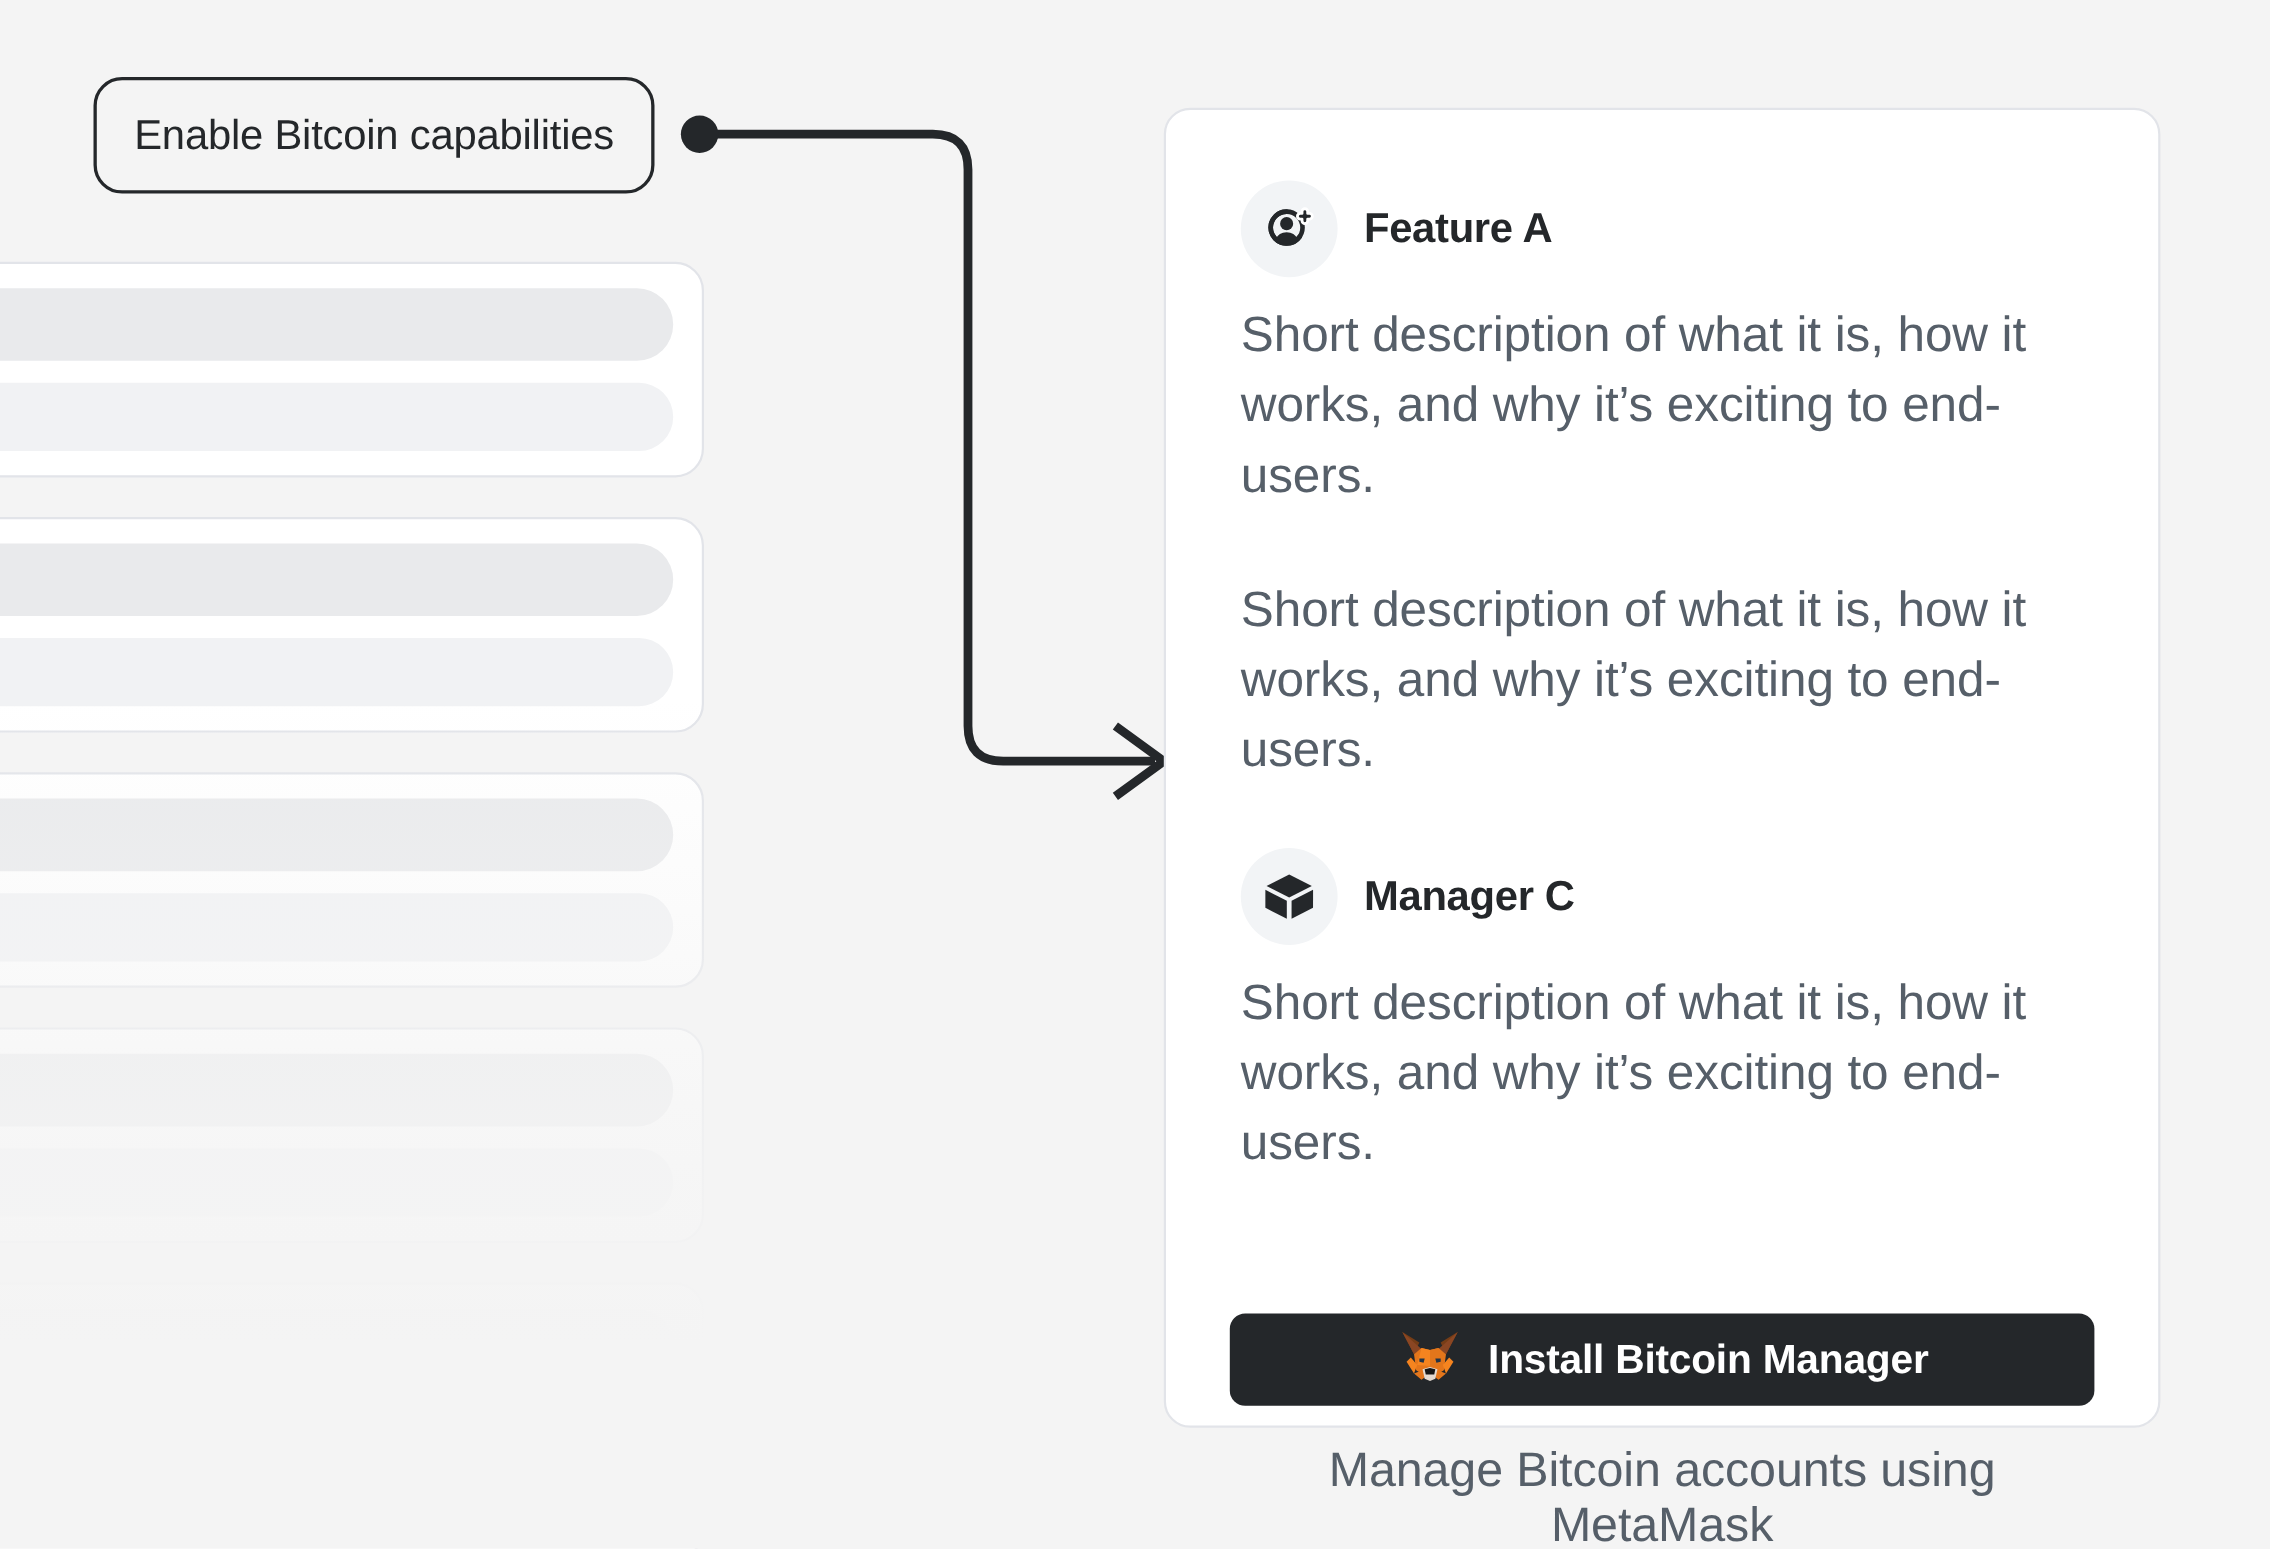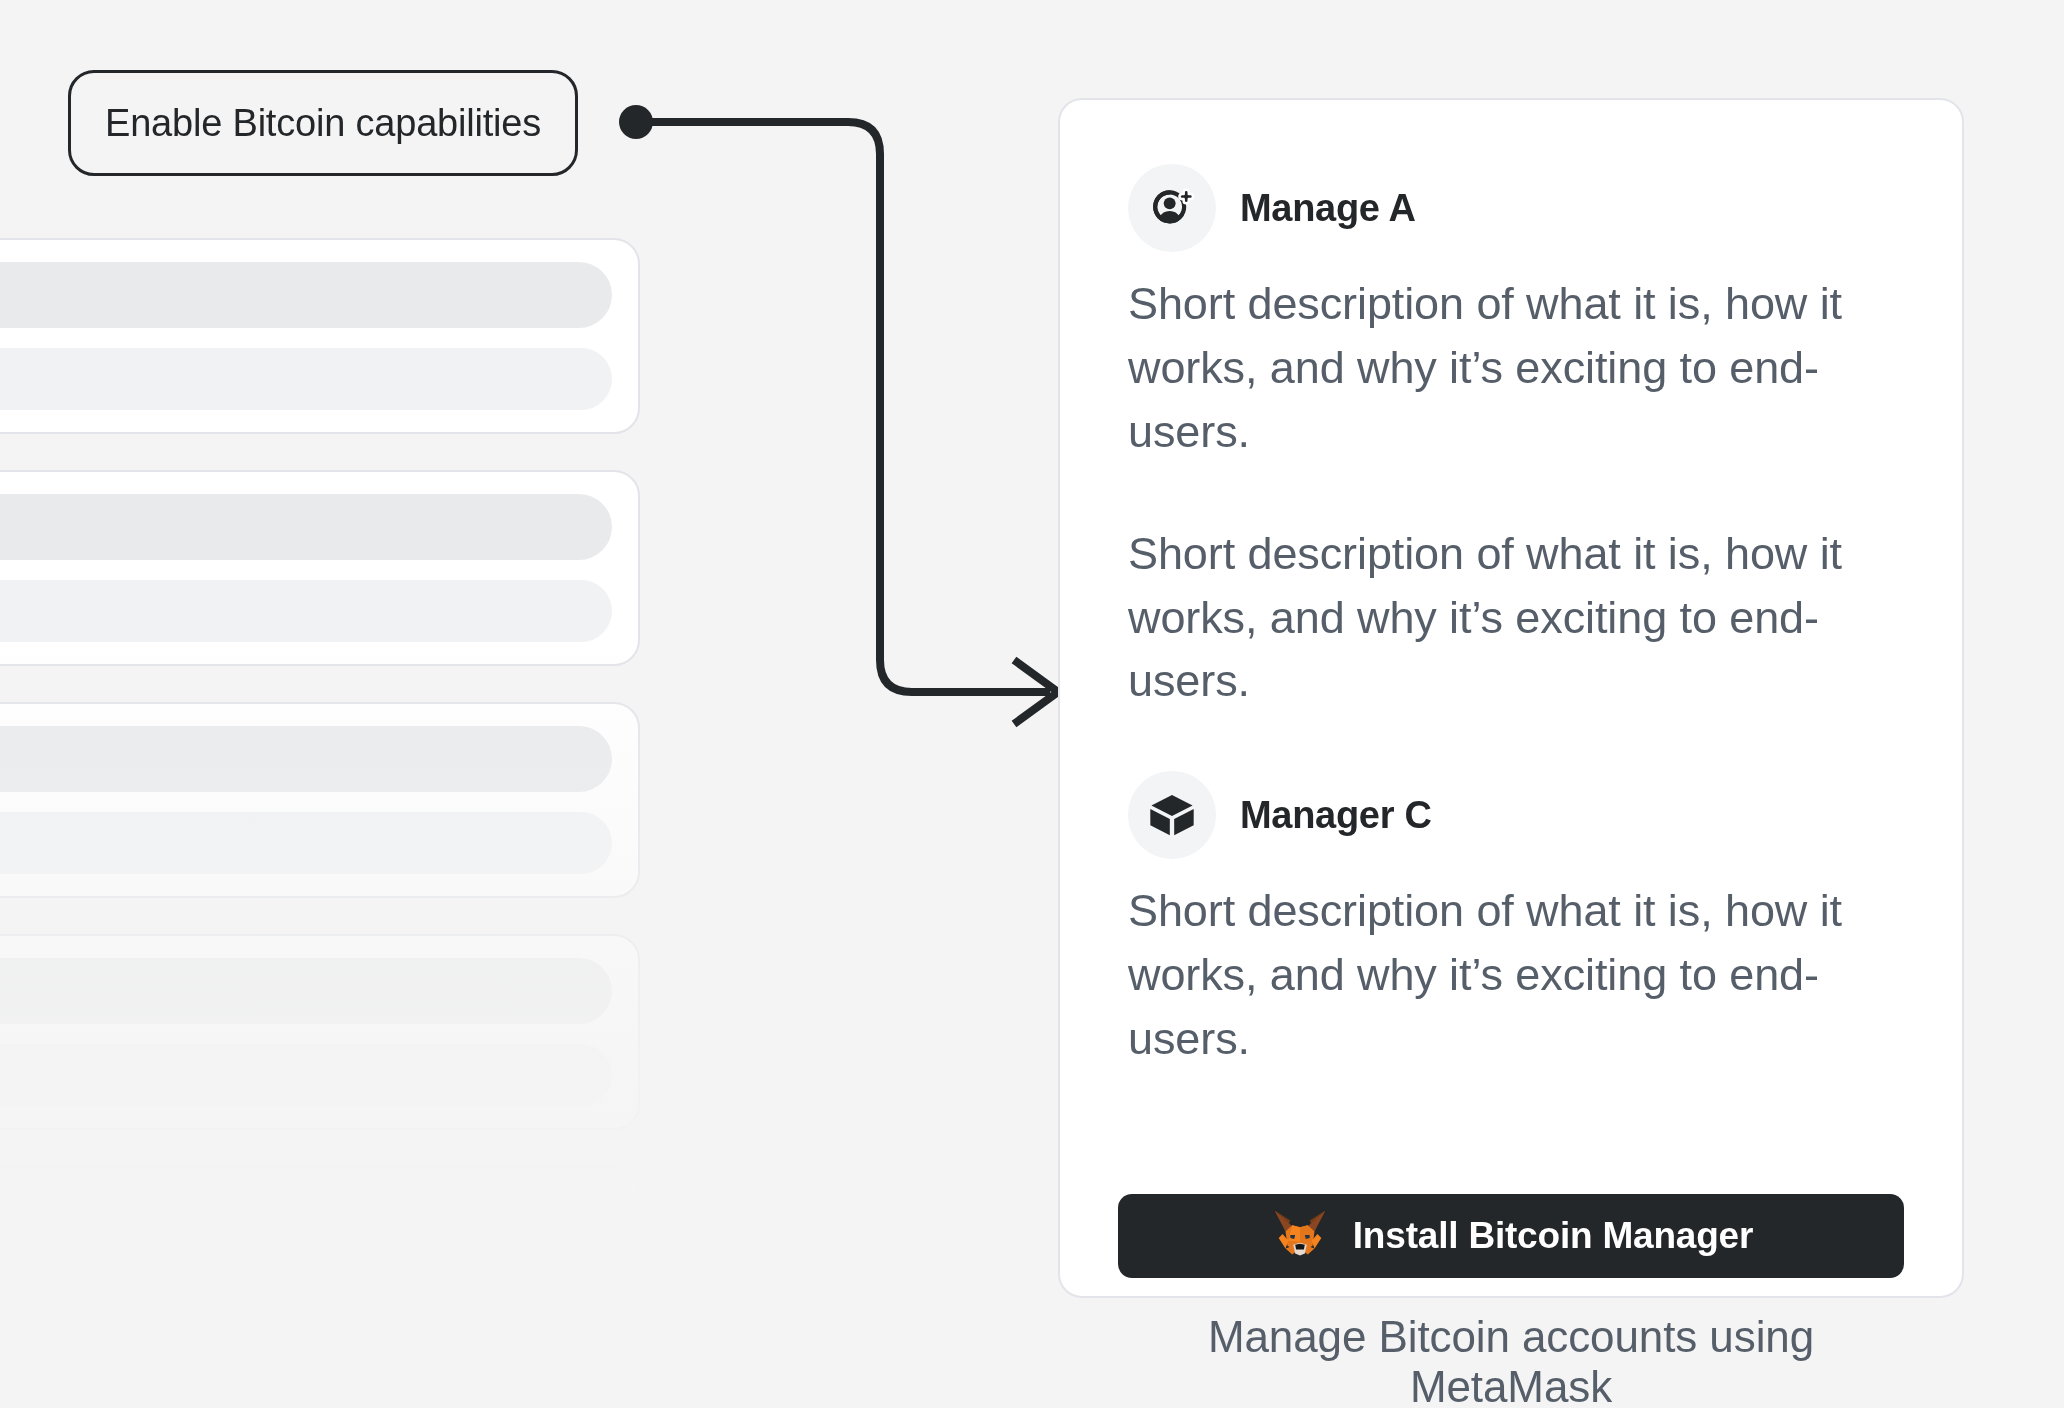--- a/index.html
+++ b/index.html
@@ -63,21 +63,21 @@
        rgba(244,244,244,0) 34%,
        rgba(244,244,244,0.30) 48%,
        rgba(244,244,244,0.62) 60%,
        rgba(244,244,244,0.86) 72%,
        rgba(244,244,244,1) 84%);
   }
 
   
   #callout-pill {
     position: absolute;
-    left: 68px;
+    left: 85px;
     top: 70px;
     height: 106px;
     padding: 0 34px;
     display: flex;
     align-items: center;
     border: 3px solid #24272a;
     border-radius: 26px;
     background: transparent;
     box-sizing: border-box;
   }
@@ -235,21 +235,21 @@
       <div class="feature-head">
         <span class="feature-icon-circle">
           <svg width="56" height="56" viewBox="0 0 48 48" fill="none">
             <path d="M22 10.6a12.4 12.4 0 1 0 10.2 19.5" stroke="#24272a" stroke-width="3.6" stroke-linecap="round" fill="none"></path>
             <circle cx="22" cy="23" r="12.4" stroke="#24272a" stroke-width="3.6" fill="none"></circle>
             <circle cx="22" cy="20" r="5.1" fill="#24272a"></circle>
             <path d="M13.3 32.2a9.6 9.6 0 0 1 17.4 0 12.3 12.3 0 0 1-17.4 0Z" fill="#24272a"></path>
             <path d="M36.2 8.4a2.2 2.2 0 0 1 2.2 2.2v1.4h1.4a2.2 2.2 0 1 1 0 4.4h-1.4v1.4a2.2 2.2 0 1 1-4.4 0v-1.4H32.6a2.2 2.2 0 1 1 0-4.4H34V10.6a2.2 2.2 0 0 1 2.2-2.2Z" fill="#24272a" stroke="#ffffff" stroke-width="2.2" stroke-linejoin="round"></path>
           </svg>
         </span>
-        <span class="feature-title">Manage A</span>
+        <span class="feature-title">Feature A</span>
       </div>
       <div class="feature-desc">Short description of what it is, how it works, and why it’s exciting to end-users.</div>
     </div>
 
     <div class="feature-item">
       <div class="feature-desc">Short description of what it is, how it works, and why it’s exciting to end-users.</div>
     </div>
 
     <div class="feature-item">
       <div class="feature-head">

